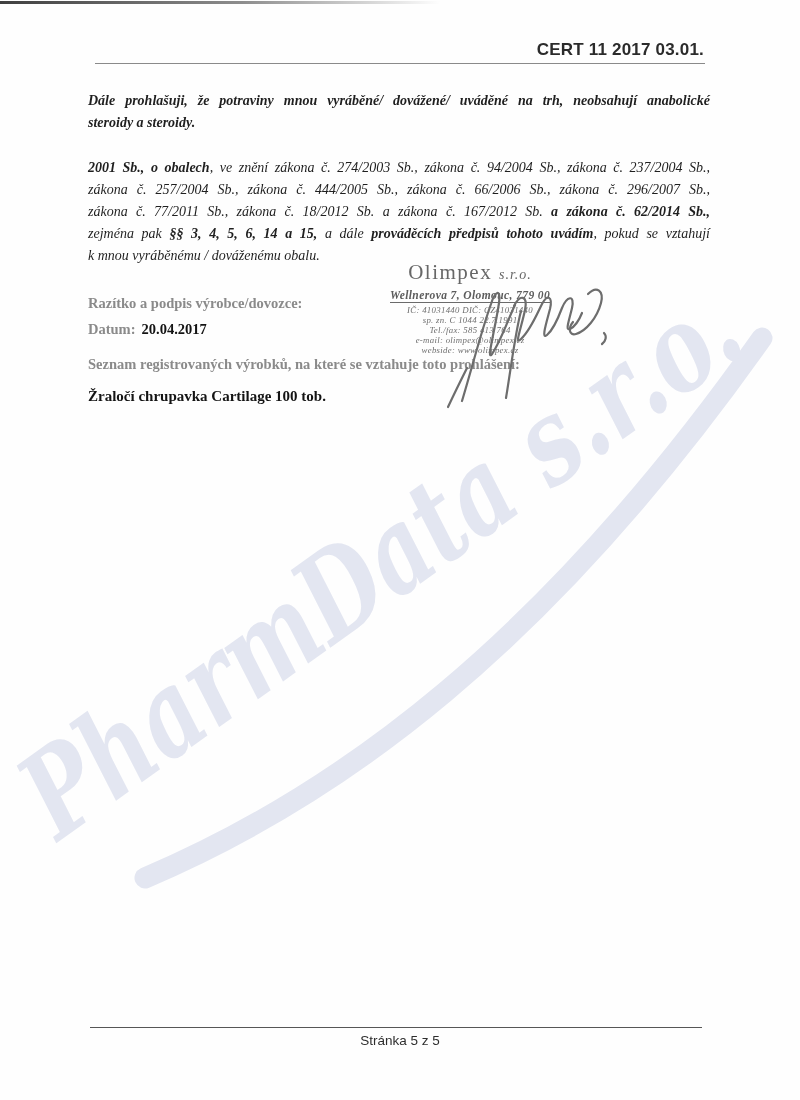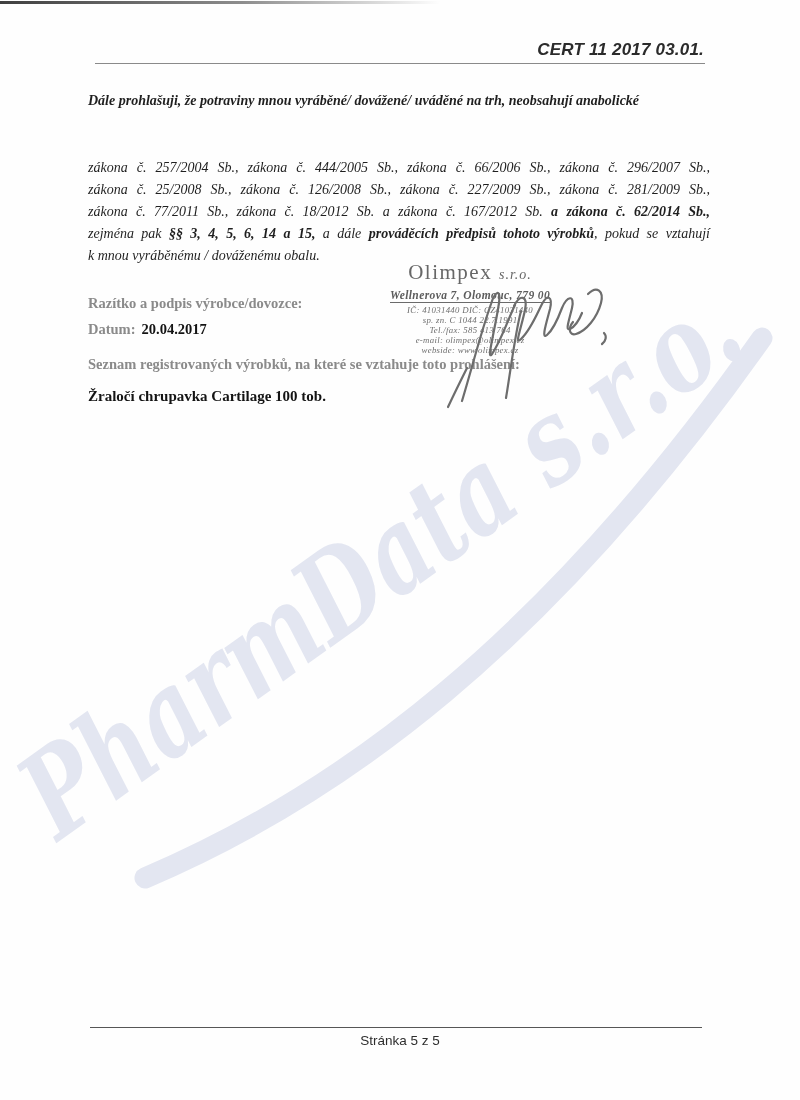--- a/index.html
+++ b/index.html
@@ -11,21 +11,21 @@
     background:linear-gradient(to right,#3f3f3f,#8d8d8d 55%,rgba(200,200,200,0) 100%);}
 
   
   .wm-svg{position:absolute;left:0;top:0;z-index:0;}
   .wm-text{font-family:"DejaVu Serif", serif;font-style:italic;font-weight:bold;}
 
   .content{position:relative;z-index:1;}
 
   
   .doc-code{position:absolute;top:40px;right:96px;font-family:"Liberation Sans",sans-serif;
-    font-style:italic;font-weight:bold;font-size:17px;color:#2b2b2b;letter-spacing:0.2px;}
+    font-weight:bold;font-size:17px;color:#2b2b2b;letter-spacing:0.2px;}
   .header-rule{position:absolute;top:63px;left:95px;width:610px;height:0;
     border-top:1.6px solid #8a8a8a;}
 
   
   .para{position:absolute;left:88px;width:622px;font-size:14px;line-height:22px;font-style:italic;}
   .p1{top:90px;font-weight:bold;}
   .p2{top:157px;}
   .ln{text-align:justify;text-align-last:justify;}
   .ln:last-child{text-align-last:left;}
   .b{font-weight:bold;}
@@ -69,27 +69,28 @@
   </svg>
 
   <div class="content">
     <div class="scan-artifact"></div>
 
     <div class="doc-code">CERT 11 2017 03.01.</div>
     <div class="header-rule"></div>
 
     <div class="para p1">
         <div class="ln"><span class="b">Dále prohlašuji, že potraviny mnou vyráběné/ dovážené/ uváděné na trh, neobsahují anabolické</span></div>
+        <div class="ln"><span class="b">steroidy a steroidy.</span></div>
       </div>
 
     <div class="para p2">
+        <div class="ln"><span class="b">2001 Sb., o obalech</span><span>, ve znění zákona č. 274/2003 Sb., zákona č. 94/2004 Sb., zákona č. 237/2004 Sb.,</span></div>
         <div class="ln"><span>zákona č. 257/2004 Sb., zákona č. 444/2005 Sb., zákona č. 66/2006 Sb., zákona č. 296/2007 Sb.,</span></div>
-        <div class="ln"><span>zákona č. 25/2008 Sb., zákona č. 126/2008 Sb., zákona č. 227/2009 Sb., zákona č. 281/2009 Sb.,</span></div>
         <div class="ln"><span>zákona č. 77/2011 Sb., zákona č. 18/2012 Sb. a zákona č. 167/2012 Sb. </span><span class="b">a zákona č. 62/2014 Sb.,</span></div>
-        <div class="ln"><span>zejména pak </span><span class="b">§§ 3, 4, 5, 6, 14 a 15,</span><span> a dále </span><span class="b">prováděcích předpisů tohoto výrobků</span><span>, pokud se vztahují</span></div>
+        <div class="ln"><span>zejména pak </span><span class="b">§§ 3, 4, 5, 6, 14 a 15,</span><span> a dále </span><span class="b">prováděcích předpisů tohoto uvádím</span><span>, pokud se vztahují</span></div>
         <div class="ln"><span>k mnou vyráběnému / dováženému obalu.</span></div>
       </div>
 
     <div class="label-line gray stamp-label">Razítko a podpis výrobce/dovozce:</div>
 
     <div class="label-line date-line">
       <span class="gray">Datum:</span><span class="date-value">20.04.2017</span>
     </div>
 
     <div class="label-line gray list-label">Seznam registrovaných výrobků, na které se vztahuje toto prohlášení:</div>

